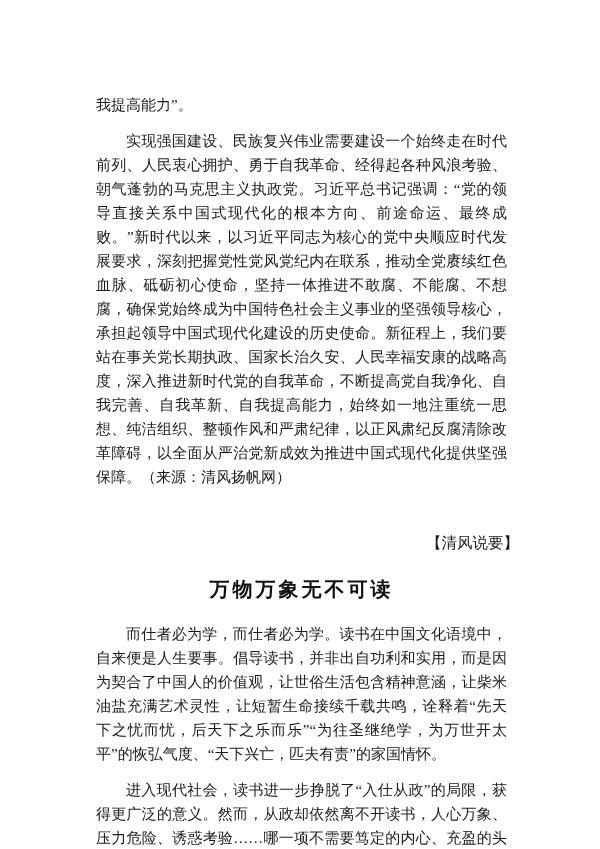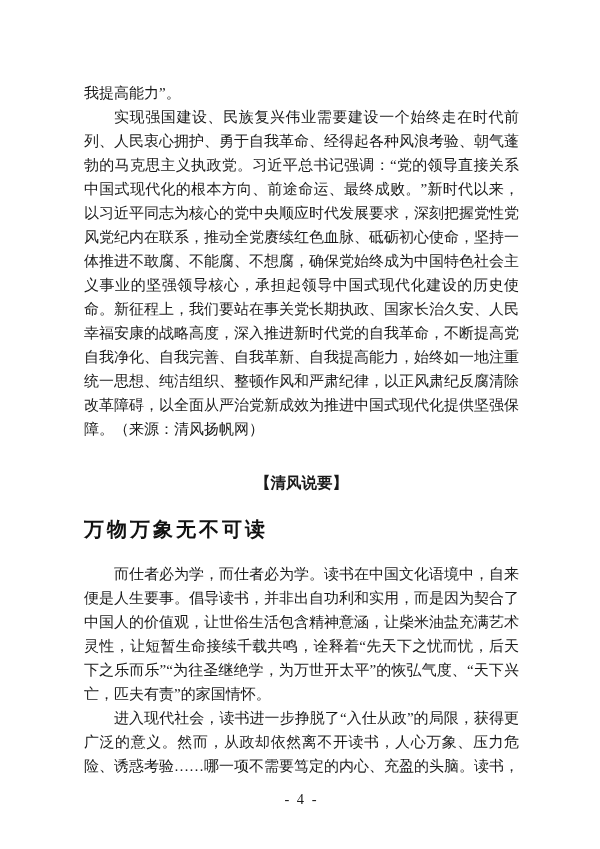--- a/index.html
+++ b/index.html
@@ -14,40 +14,41 @@
     height: 849px;
     background: #ffffff;
     padding: 81px 81px 0 84px;
     overflow: hidden;
     font-family: "Liberation Serif", "DejaVu Serif", serif;
     font-size: 15px;
     line-height: 24px;
     color: #1a1a1a;
   }
   .para {
-    margin: 0;
+    margin: 12px;
     text-align: justify;
     text-justify: inter-ideograph;
     word-break: break-all;
   }
   .para.indent {
     text-indent: 2em;
   }
   .section-label {
-    margin: 30px 0 0 0;
-    font-weight: bold;
+    margin: 42px 0 0 0;
+    font-weight: normal;
     font-size: 15.5px;
-    text-align: center;
+    text-align: right;
   }
   .article-title {
     margin: 19px 0 0 0;
     font-weight: bold;
     font-size: 20px;
     line-height: 30px;
     letter-spacing: 3px;
+    text-align: center;
     color: #111111;
   }
   .article-body .para.first {
     margin-top: 18px;
   }
   .page-number {
     margin-top: 9px;
     text-align: center;
     font-size: 14.5px;
     letter-spacing: 2px;

